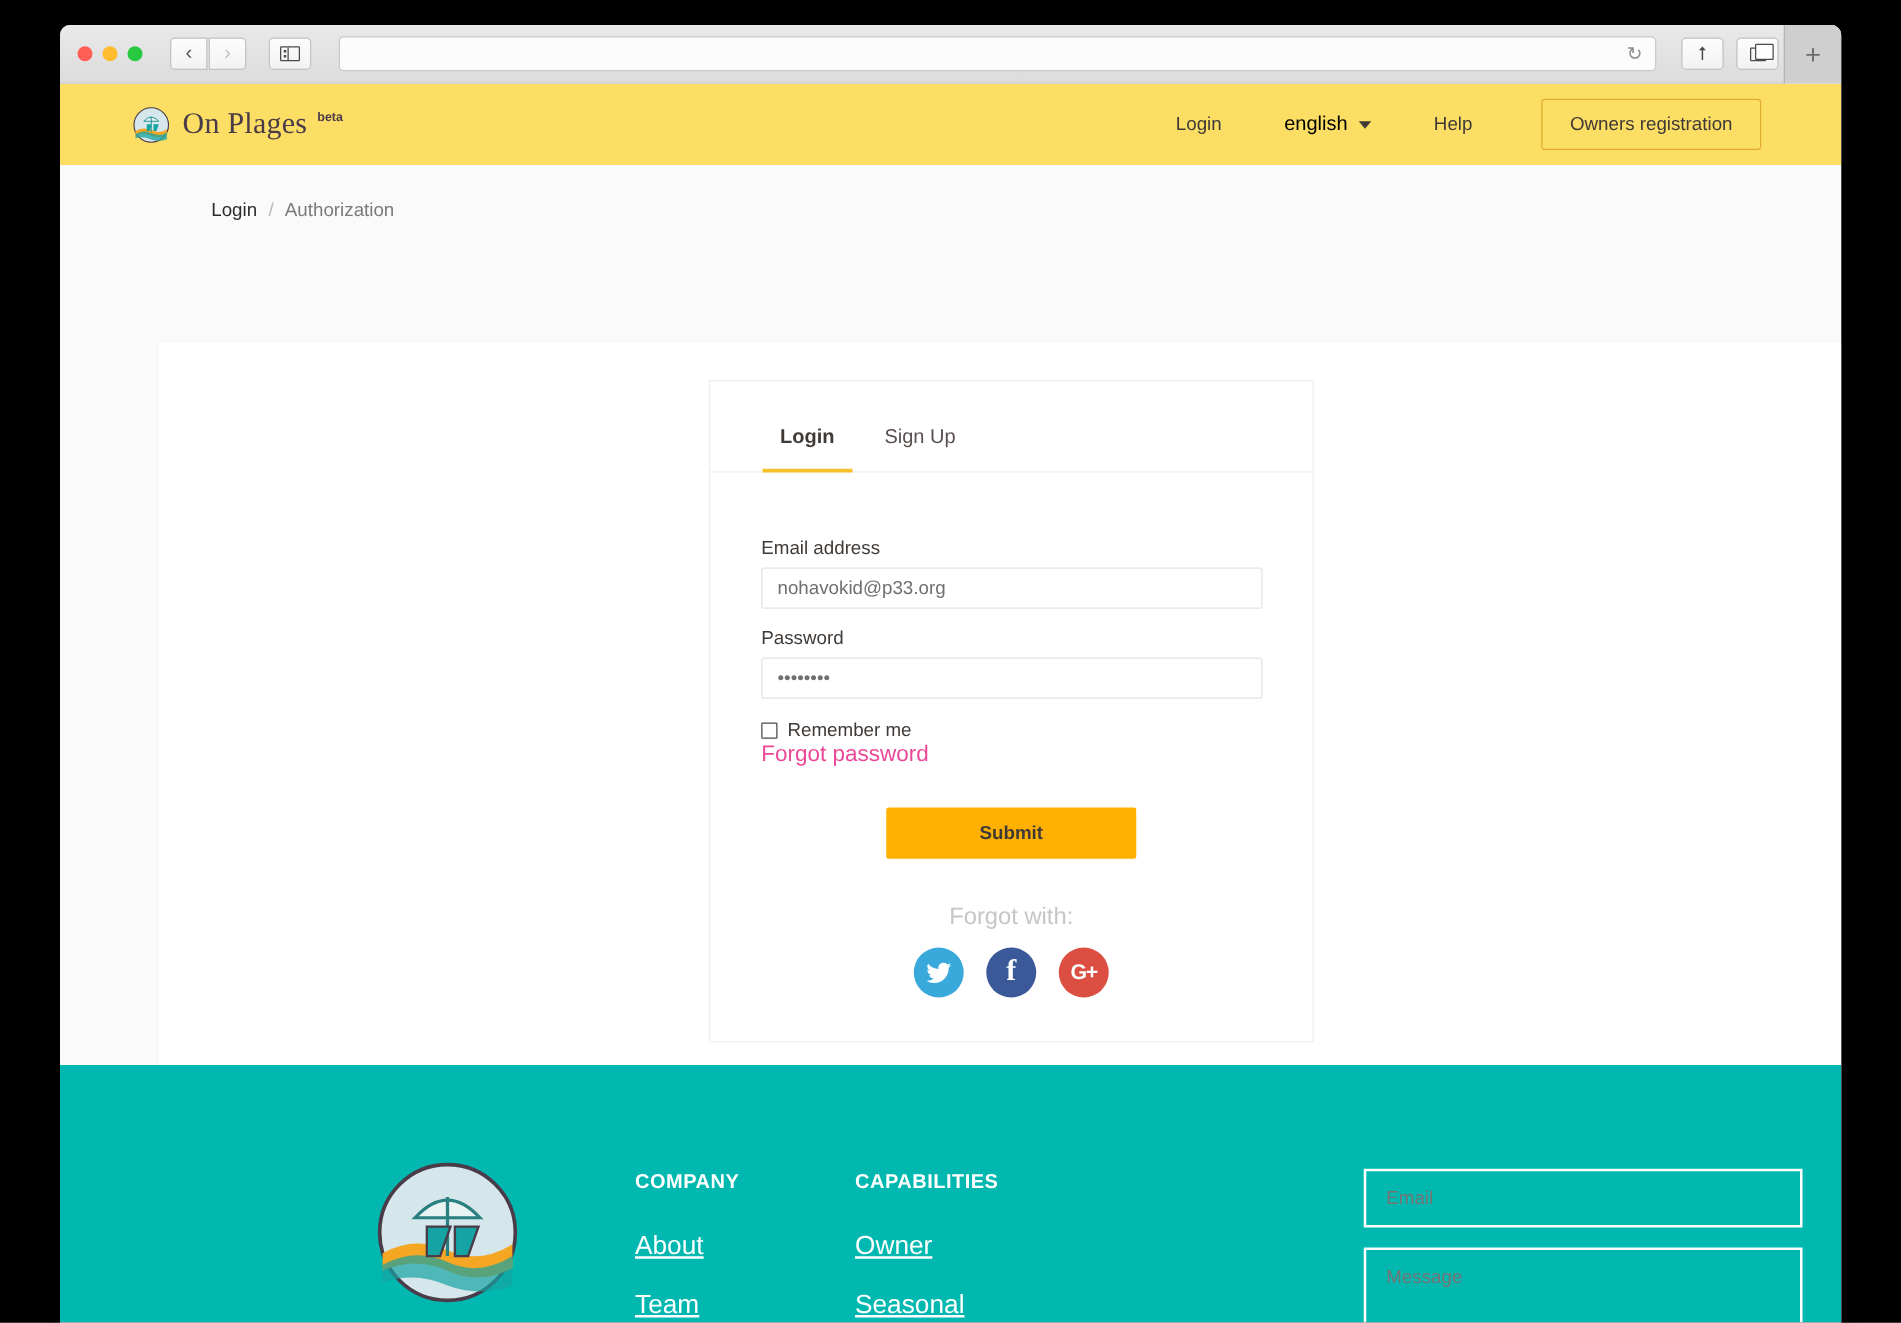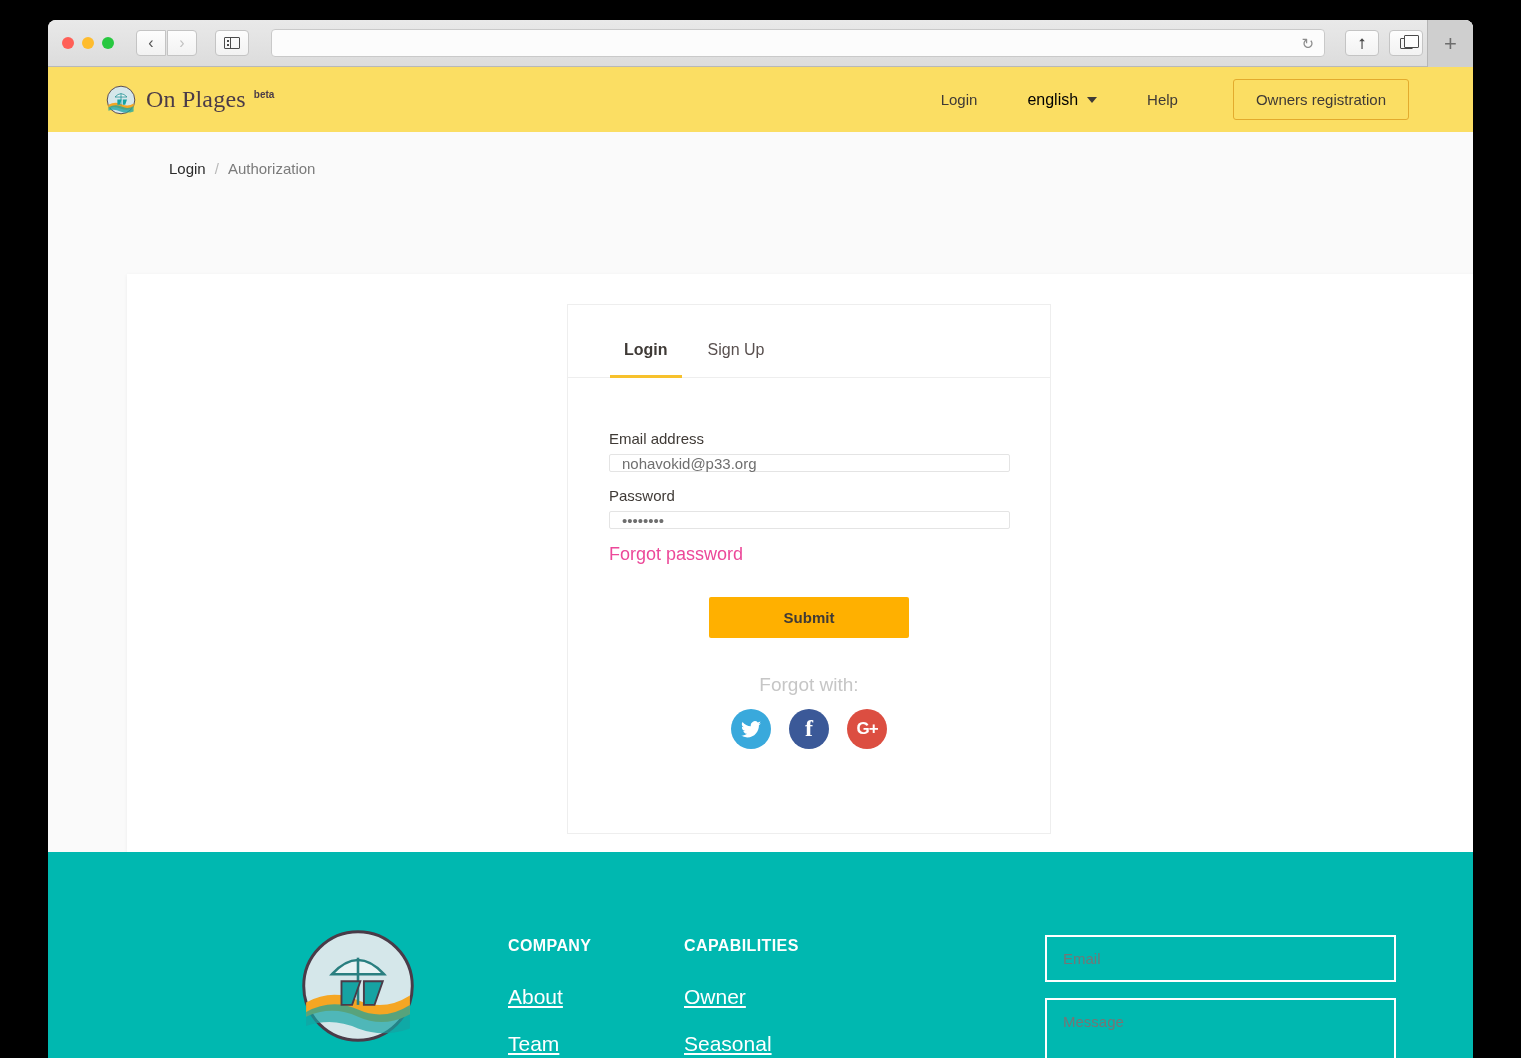--- a/index.html
+++ b/index.html
@@ -189,21 +189,21 @@
     font-size: 16px;
     color: #59504f;
     border-bottom: 3px solid transparent;
     margin-bottom: -1px;
   }
   .auth-tab.active { font-weight: bold; color: #3f3a36; border-bottom-color: #f7c12c; }
 
   #auth-form { padding: 52px 41px 0 41px; }
   .field-label { font-size: 15px; color: #3f3a36; margin-bottom: 7px; display: block; }
   .text-input {
-    width: 401px; height: 18px;
+    width: 401px; height: 33px;
     border: 1px solid #e4e4e4; border-radius: 2px;
     padding: 0 12px;
     font-size: 15px; color: #6f6f6f;
     font-family: "Liberation Sans", sans-serif;
     background: #fff;
     display: flex; align-items: center;
   }
   .field-block { margin-bottom: 15px; }
 
   #remember-row { display: flex; align-items: center; gap: 8px; margin: 17px 0 0 0; }
@@ -268,20 +268,21 @@
     display: block; font-size: 21px; color: #ffffff;
     text-decoration: underline; margin-bottom: 23px;
   }
   #footer-contact { flex: 1; padding-top: 8px; padding-left: 185px; }
   .footer-input {
     border: 2px solid #ffffff; background: transparent;
     color: #cfeeed; font-size: 15px;
     padding: 13px 16px; width: 351px;
     font-family: "Liberation Sans", sans-serif;
     display: block;
+    margin-left: 46px;
   }
   #footer-message {
     margin-top: 16px; height: 115px;
   }
 </style>
 </head>
 <body>
 
 <div id="browser-window">
 
@@ -372,20 +373,24 @@
           <div class="field-block">
             <span class="field-label">Email address</span>
             <div class="text-input">nohavokid@p33.org</div>
           </div>
 
           <div class="field-block">
             <span class="field-label">Password</span>
             <div class="text-input">••••••••</div>
           </div>
 
+          <div id="remember-row">
+            <span class="checkbox-box"></span>
+            <span id="remember-label">Remember me</span>
+          </div>
 
           <span id="forgot-password">Forgot password</span>
 
           <button id="submit-button">Submit</button>
 
           <div id="social-title">Forgot with:</div>
 
           <div id="social-buttons">
             <div class="social-btn social-twitter">
               <svg width="20" height="17" viewBox="0 0 24 20">

